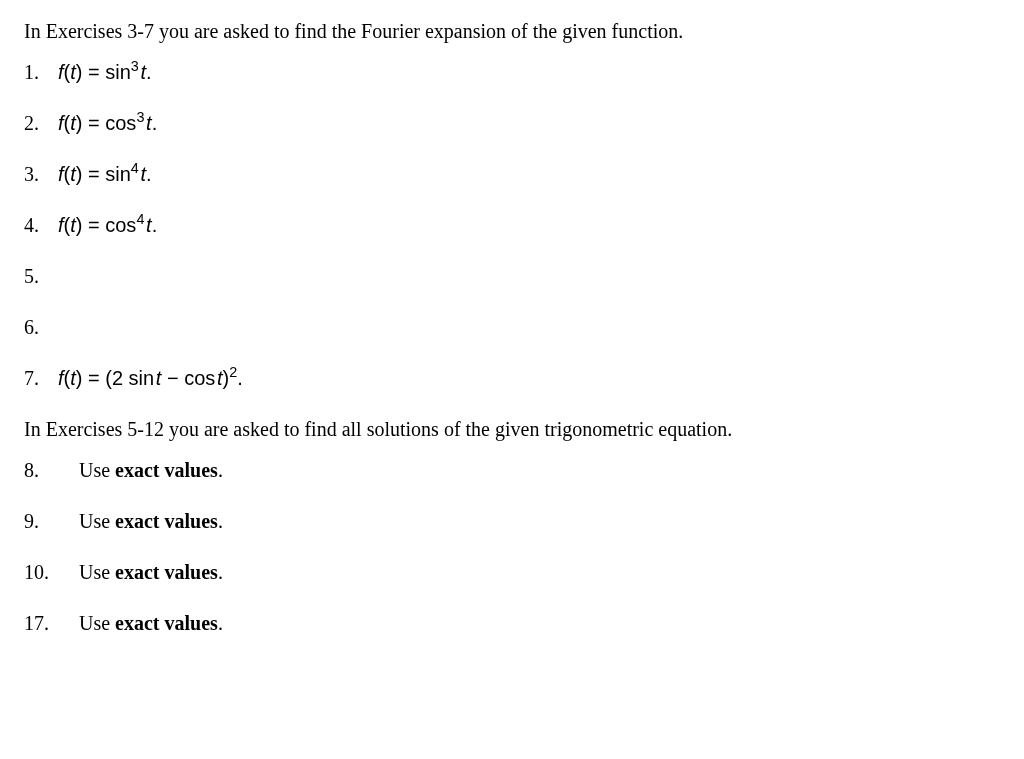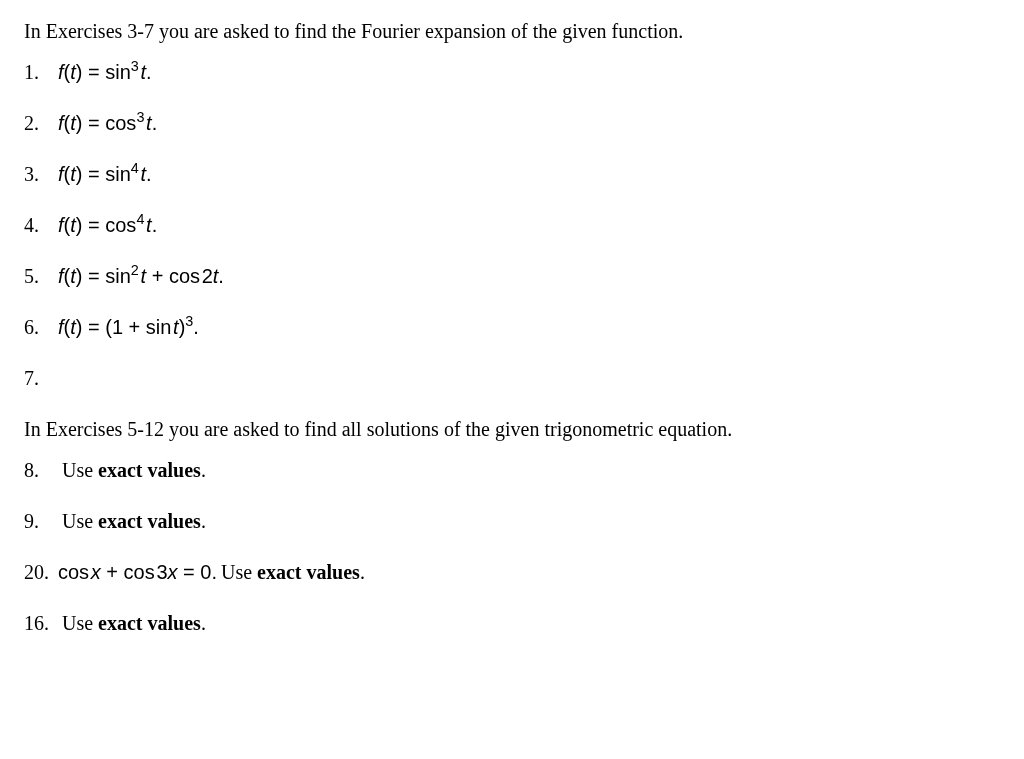--- a/index.html
+++ b/index.html
@@ -29,21 +29,21 @@
     }
     .math i {
       font-style: italic;
     }
     sup {
       font-size: 0.72em;
       vertical-align: super;
       line-height: 0;
     }
     .hint {
-      margin-left: 4px;
+      margin-left: 21px;
       font-family: Liberation Serif, serif;
     }
     .hint b {
       font-weight: bold;
     }
   </style>
 </head>
 <body>
 
 <div class="intro">In Exercises 3-7 you are asked to find the Fourier expansion of the given function.</div>
@@ -71,52 +71,46 @@
 
 <div class="exercise">
   <span class="num">4.</span>
   <span class="math">
     <i>f</i>(<i>t</i>) = <span>cos</span><sup>4</sup> <i>t</i>.
   </span>
 </div>
 
 <div class="exercise">
   <span class="num">5.</span>
-  <span class="math">
-    <i>f</i>(<i>t</i>) = <span>sin</span><sup>2</sup> <i>t</i><span> + </span><span>cos</span> <span>2<i>t</i></span>.
-  </span>
 </div>
 
 <div class="exercise">
   <span class="num">6.</span>
-  <span class="math">
-    <i>f</i>(<i>t</i>) = <span>(1 + </span><span>sin</span> <i>t</i><span>)</span><sup>3</sup>.
-  </span>
 </div>
 
 <div class="exercise">
   <span class="num">7.</span>
+  <span class="math">
+    <i>f</i>(<i>t</i>) = <span>(2</span><span> </span><span>sin</span> <i>t</i><span> − </span><span>cos</span> <i>t</i><span>)</span><sup>2</sup>.
+  </span>
 </div>
 
 <div class="intro">In Exercises 5-12 you are asked to find all solutions of the given trigonometric equation.</div>
 
 <div class="exercise">
   <span class="num">8.</span>
   <span class="hint"><span> Use </span><b>exact values</b><span>.</span></span>
 </div>
 
 <div class="exercise">
   <span class="num">9.</span>
   <span class="hint"><span> Use </span><b>exact values</b><span>.</span></span>
 </div>
 
 <div class="exercise">
-  <span class="num">20.</span>
-  <span class="math">
-    <span>cos</span> <i>x</i><span> + </span><span>cos</span> <span>3<i>x</i></span><span> = 0.</span>
-  </span>
+  <span class="num">10.</span>
   <span class="hint"><span> Use </span><b>exact values</b><span>.</span></span>
 </div>
 
 <div class="exercise">
-  <span class="num">16.</span>
+  <span class="num">17.</span>
   <span class="hint"><span> Use </span><b>exact values</b><span>.</span></span>
 </div>
 
 </body></html>

